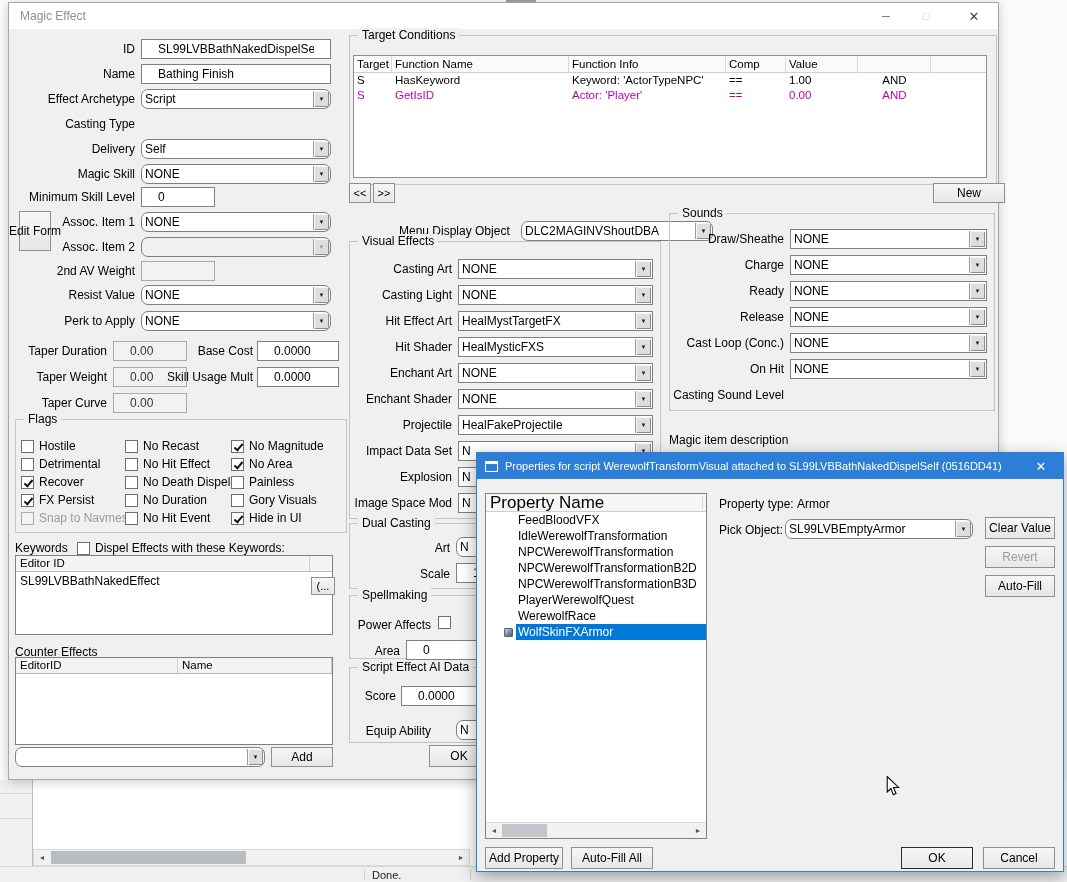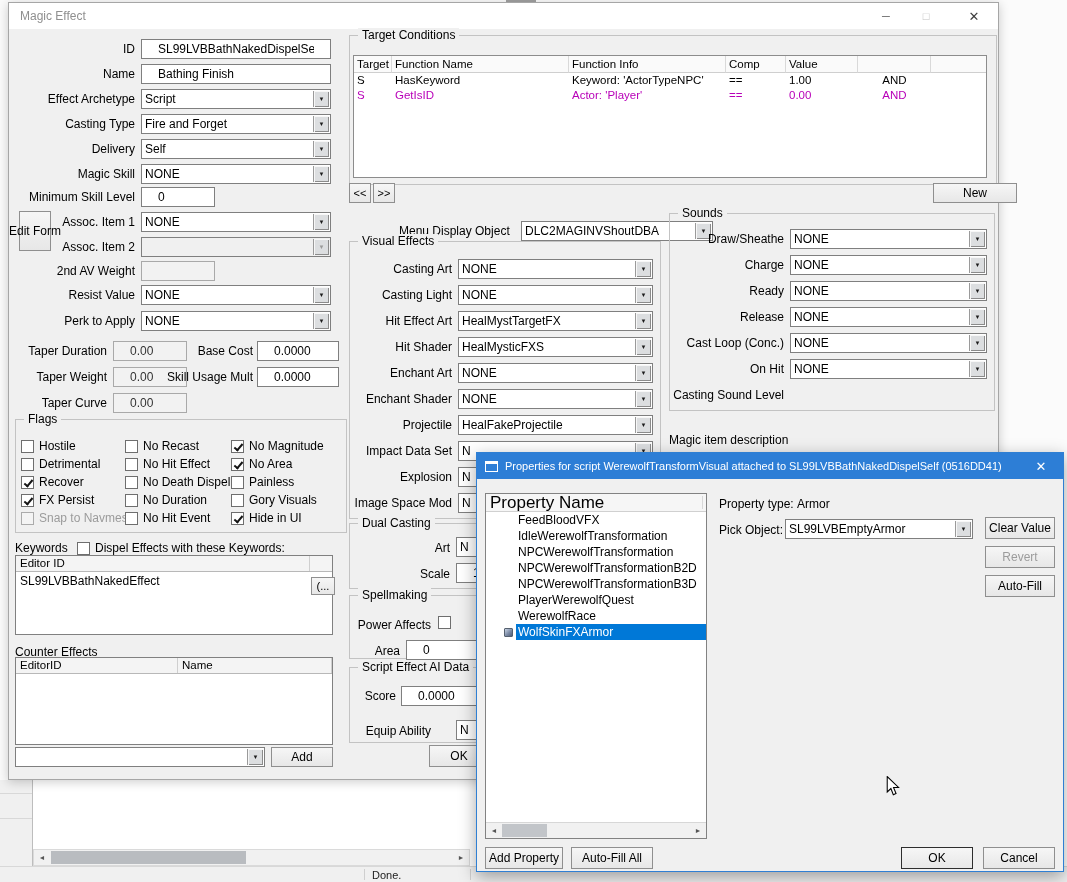--- a/index.html
+++ b/index.html
@@ -4,21 +4,21 @@
 <style>
   *{margin:0;padding:0;box-sizing:border-box;}
   body{font-family:"Liberation Sans",sans-serif;background:#fff;}
   #desktop{position:relative;width:1067px;height:882px;background:#fbfbfb;overflow:hidden;font-size:12px;color:#000;}
   .a{position:absolute;}
   .lab{position:absolute;font-size:12px;white-space:nowrap;}
   .rt{text-align:right;}
   .tin{position:absolute;background:#fff;border:1px solid #7f7f7f;padding:0 16px;font-size:12px;line-height:18px;font-family:inherit;color:#000;outline:none;}
   .tin.dim{background:#f2f2f2;border-color:#a9a9a9;color:#333;}
   .combo{background:#fff;border:1px solid #7f7f7f;padding:0 18px 0 3px;display:flex;align-items:center;overflow:hidden;position:relative;}
-  .combo.abs{position:absolute;}
+  .combo.abs{position:absolute;border-radius:7px;}
   .combo.grow{flex:1;height:20px;}
   .combo.dis{background:#f0f0f0;}
   .combo.dis .cbtn{color:#9a9a9a;}
   .cval{font-size:12px;white-space:nowrap;}
   .cbtn{position:absolute;top:1px;right:1px;bottom:1px;width:16px;background:#dcdee0;border-left:1px solid #9a9a9a;box-shadow:inset 1px 1px 0 #f7f7f7,inset -1px -1px 0 #8b8b8b;display:flex;align-items:center;justify-content:center;font-size:6px;color:#1c1c1c;}
   .btn{position:absolute;display:flex;align-items:center;justify-content:center;background:linear-gradient(#f6f6f6,#e7e7e7);border:1px solid #8f8f8f;font-size:12px;white-space:nowrap;text-align:center;}
   .btn.def{border:1px solid #2e2e2e;}
   .btn.dis{color:#9c9c9c;}
   .gb{position:absolute;border:1px solid #c3c3c3;}
   .gt{position:absolute;top:-8px;left:8px;background:#f0f0f0;padding:0 4px;font-size:12px;white-space:nowrap;}
@@ -115,24 +115,20 @@
     <span class="lab rt" style="left:6px;top:39px;width:120px" data-name="id-label">ID</span>
     <input class="tin" style="left: 132px; top: 36px; width: 190px; height: 20px;" data-name="id-input" value="SL99LVBBathNakedDispelSelf">
     <span class="lab rt" style="left:6px;top:64px;width:120px" data-name="name-label">Name</span>
     <input class="tin" style="left: 132px; top: 61px; width: 190px; height: 20px;" data-name="name-input" value="Bathing Finish">
     <span class="lab rt" style="left:6px;top:89px;width:120px" data-name="effect-archetype-label">Effect Archetype</span>
     <div class="combo abs" style="left:132px;top:86px;width:190px;height:20px" data-name="effect-archetype-select">
         <span class="cval" data-name="selected-value">Script</span>
         <span class="cbtn" data-name="dropdown-arrow-icon">▼</span>
       </div>
     <span class="lab rt" style="left:6px;top:114px;width:120px" data-name="casting-type-label">Casting Type</span>
-    <div class="combo abs" style="left:132px;top:111px;width:190px;height:20px" data-name="casting-type-select">
-        <span class="cval" data-name="selected-value">Fire and Forget</span>
-        <span class="cbtn" data-name="dropdown-arrow-icon">▼</span>
-      </div>
     <span class="lab rt" style="left:6px;top:139px;width:120px" data-name="delivery-label">Delivery</span>
     <div class="combo abs" style="left:132px;top:136px;width:190px;height:20px" data-name="delivery-select">
         <span class="cval" data-name="selected-value">Self</span>
         <span class="cbtn" data-name="dropdown-arrow-icon">▼</span>
       </div>
     <span class="lab rt" style="left:6px;top:164px;width:120px" data-name="magic-skill-label">Magic Skill</span>
     <div class="combo abs" style="left:132px;top:161px;width:190px;height:20px" data-name="magic-skill-select">
         <span class="cval" data-name="selected-value">NONE</span>
         <span class="cbtn" data-name="dropdown-arrow-icon">▼</span>
       </div>
@@ -307,21 +303,21 @@
             <div class="ccell" data-name="condition-cell">Actor: 'Player'</div>
             <div class="ccell" data-name="condition-cell">==</div>
             <div class="ccell" data-name="condition-cell">0.00</div>
             <div class="ccell cen" data-name="condition-cell">AND</div>
             <div class="ccell" data-name="condition-cell"></div>
           </div>
         </div>
     </div>
     <div class="btn" style="left:340px;top:180px;width:22px;height:20px;font-size:11px" data-name="condition-prev-button">&lt;&lt;</div>
     <div class="btn" style="left:364px;top:180px;width:22px;height:20px;font-size:11px" data-name="condition-next-button">&gt;&gt;</div>
-    <div class="btn" style="left:924px;top:180px;width:84px;height:20px" data-name="new-condition-button">New</div>
+    <div class="btn" style="left:924px;top:180px;width:72px;height:20px" data-name="new-condition-button">New</div>
 
     
     <span class="lab" style="left:390px;top:221px" data-name="menu-display-object-label">Menu Display Object</span>
     <div class="combo abs" style="left:512px;top:218px;width:192px;height:20px" data-name="menu-display-object-select">
         <span class="cval" data-name="selected-value">DLC2MAGINVShoutDBA</span>
         <span class="cbtn" data-name="dropdown-arrow-icon">▼</span>
       </div>
 
     
     <div class="gb" style="left:340px;top:238px;width:312px;height:278px" data-name="visual-effects-group">

